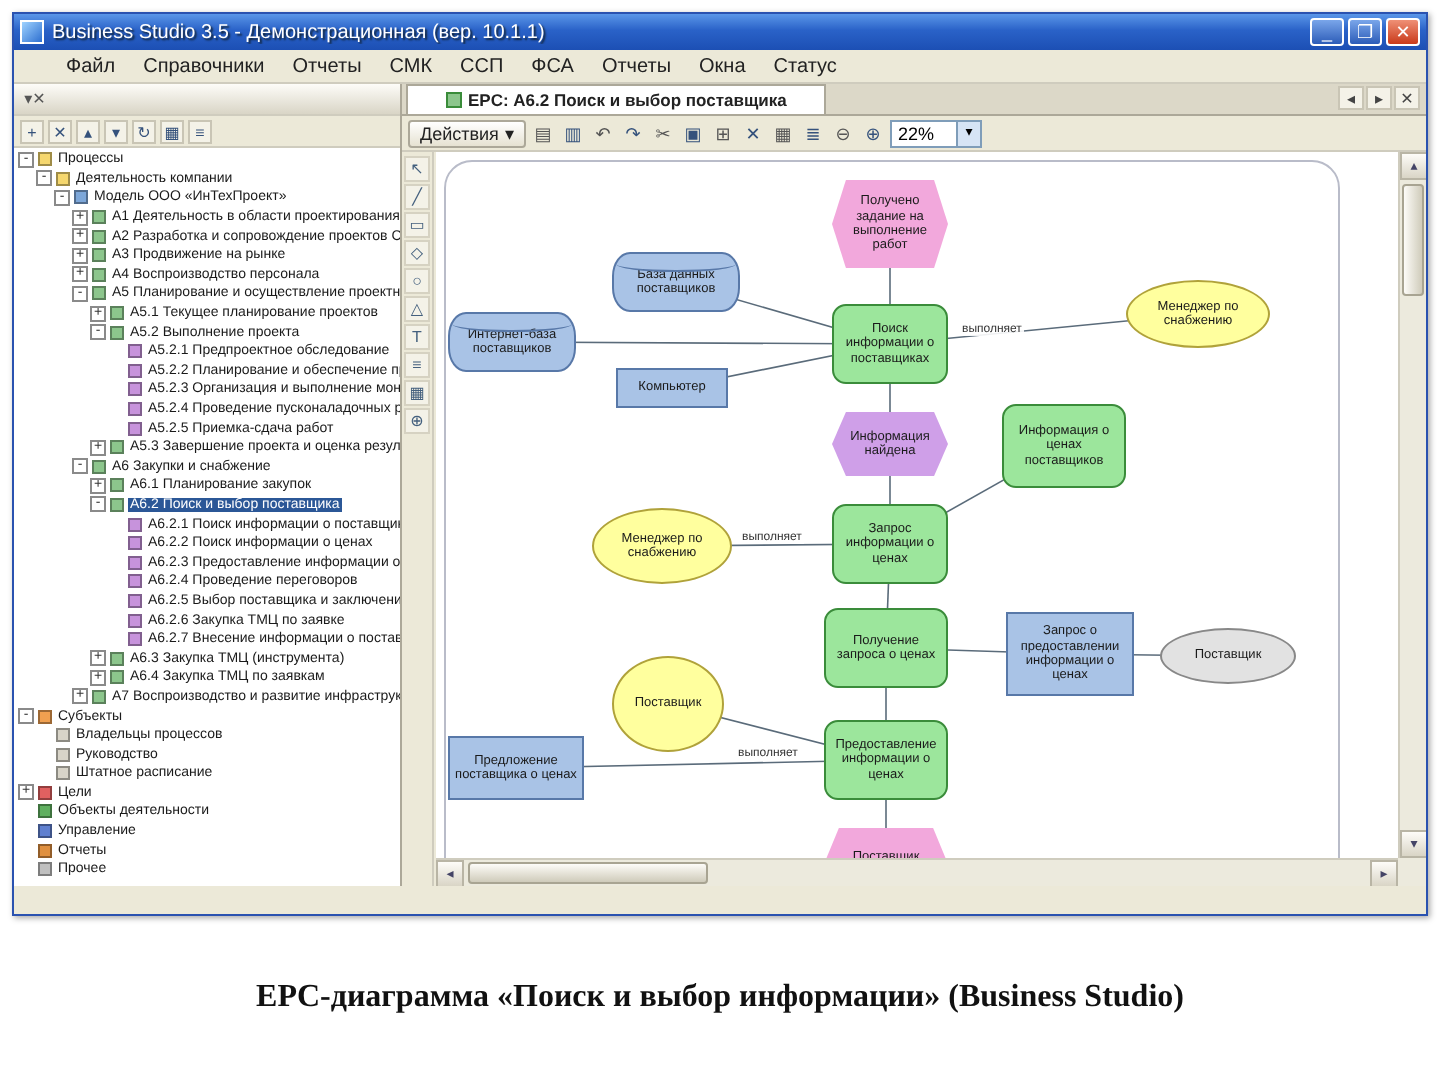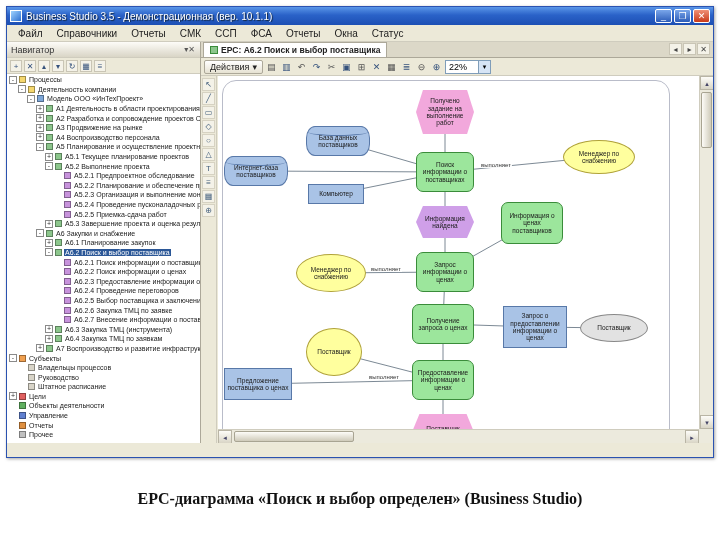--- a/index.html
+++ b/index.html
@@ -17,21 +17,21 @@
               border: 1px solid #fff; margin-right: 4px; flex: none; }
   .title-text { font-size: 10px; font-weight: normal; flex: 1; white-space: nowrap;
                 overflow: hidden; text-shadow: 1px 1px 1px #123; }
   .winbtn { width: 17px; height: 14px; margin-left: 2px; font-size: 9px; line-height: 12px;
             text-align: center; color: #fff; border: 1px solid #fff; border-radius: 2px;
             background: linear-gradient(180deg,#7aa6ea,#2c5cb8); }
   .winbtn.close { background: linear-gradient(180deg,#ef9076,#c93a1a); }
 
   
   .menubar { height: 17px; background: #ece9d8; border-bottom: 1px solid #cfccbe;
-             display: flex; align-items: center; padding-left: 4px; }
+             display: flex; align-items: center; padding-left: 19px; }
   .menu-item { font-size: 10px; padding: 0 7px; color: #222; }
 
   .content { position: absolute; top: 35px; left: 0; right: 0; bottom: 14px; display: flex; }
 
   
   .navigator { width: 194px; border-right: 1px solid #aca899; display: flex;
                flex-direction: column; background: #f1efe2; }
   .nav-header { height: 16px; display: flex; align-items: center; padding: 0 4px;
                 background: linear-gradient(180deg,#fdfcf8,#d9d5c6); border-bottom: 1px solid #cfccbe; }
   .nav-title { font-size: 9px; flex: 1; color: #333; }
@@ -51,21 +51,21 @@
   .t-f { background:#f5d76e; } .t-b { background:#7da7d9; } .t-g { background:#8cc68c; }
   .t-v { background:#c793dc; } .t-o { background:#f0a050; } .t-y { background:#d8d4c8; }
   .t-r { background:#e06060; } .t-g2 { background:#60b060; } .t-b2 { background:#6080d0; }
   .t-o2 { background:#e09040; } .t-y2 { background:#c0c0c0; }
 
   
   .dpanel { flex: 1; display: flex; flex-direction: column; background: #ece9d8; min-width: 0; }
   .tabbar { height: 16px; display: flex; align-items: flex-end; padding-left: 2px;
             border-bottom: 1px solid #aca899; background: #dcd8c8; }
   .tab { height: 15px; background: #fff; border: 1px solid #aca899; border-bottom: none;
-         display: flex; align-items: center; gap: 3px; padding: 0 6px; justify-content: center; }
+         display: flex; align-items: center; gap: 3px; padding: 0 19px; justify-content: center; }
   .tab-ico { width: 8px; height: 8px; background: #8cc68c; border: 1px solid #3a8c3a; }
   .tab-label { font-size: 8.5px; font-weight: bold; color: #222; }
   .tab-ctrls { margin-left: auto; display: flex; gap: 1px; padding: 0 3px 2px 0; }
   .tab-ctrl { width: 13px; height: 12px; font-size: 8px; line-height: 11px; text-align: center;
               border: 1px solid #c9c5b5; background: #f4f2e8; color: #444; }
 
   .dtoolbar { height: 18px; display: flex; align-items: center; gap: 2px; padding: 0 3px;
               border-bottom: 1px solid #cfccbe; }
   .actions-btn { height: 14px; font-size: 9px; display: flex; align-items: center; gap: 3px;
                  padding: 0 5px; border: 1px solid #aca899; border-radius: 2px;
@@ -153,21 +153,20 @@
       <span class="menu-item">ФСА</span>
       <span class="menu-item">Отчеты</span>
       <span class="menu-item">Окна</span>
       <span class="menu-item">Статус</span>
     </div>
 
   <div class="content">
 
     <div class="navigator">
       <div class="nav-header">
-        <span class="nav-title">Навигатор</span>
         <span class="nav-hbtn"><span class="nav-hbtn">▾</span><span class="nav-hbtn">✕</span></span>
       </div>
       <div class="nav-toolbar">
           <span class="mini-icon">+</span>
           <span class="mini-icon">✕</span>
           <span class="mini-icon">▴</span>
           <span class="mini-icon">▾</span>
           <span class="mini-icon">↻</span>
           <span class="mini-icon">▦</span>
           <span class="mini-icon">≡</span>
@@ -468,13 +467,13 @@
           <span class="hthumb"></span>
           <span class="sb-btn" style="right:0;">▸</span>
         </div>
         <div class="sb-corner"></div>
       </div>
     </div>
   </div>
 
 </div>
 
-<div class="caption">EPC-диаграмма «Поиск и выбор определен»  (Business Studio)</div>
+<div class="caption">EPC-диаграмма «Поиск и выбор информации»  (Business Studio)</div>
 
 </body></html>

